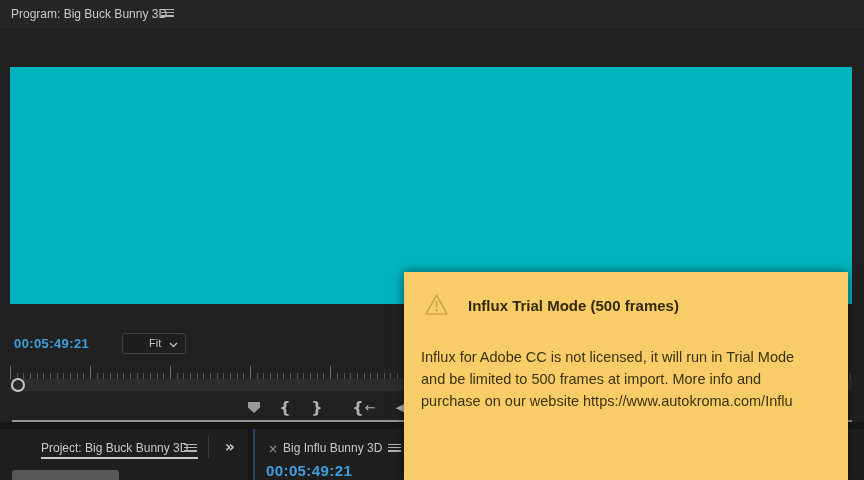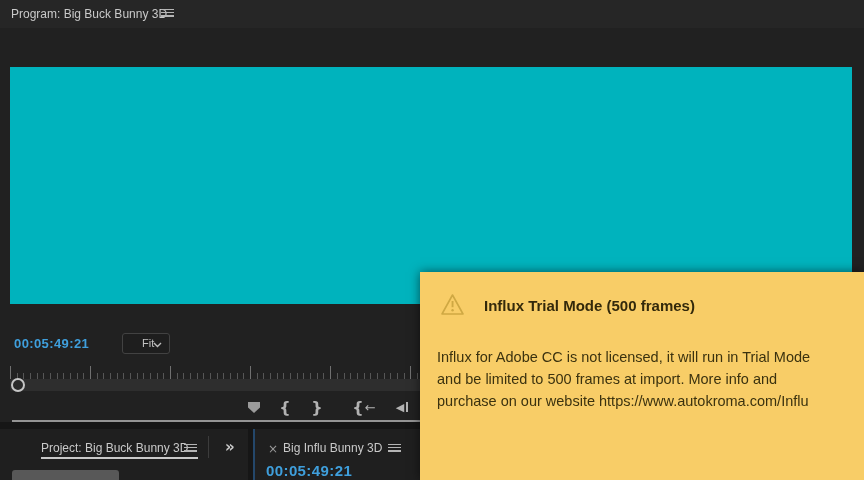--- a/index.html
+++ b/index.html
@@ -25,23 +25,23 @@
   .pm-menu { left:161px; top:9px; }
   .video-frame {
     position:absolute; left:10px; top:67px; width:842px; height:237px;
     background:#00b3bd;
   }
   .pm-timecode {
     position:absolute; left:14px; top:336px; font-size:13px; font-weight:bold;
     color:#3f9fdc; letter-spacing:0.4px; white-space:nowrap;
   }
   .fit-select {
-    position:absolute; left:122px; top:333px; width:48px; height:21px;
+    position:absolute; left:122px; top:333px; width:64px; height:21px;
     background:#1e1e1e; border:1px solid #424242; border-radius:3px;
-    color:#c3c3c3; font-size:11px; line-height:19px; padding-left:19px; cursor:pointer;
+    color:#c3c3c3; font-size:11px; line-height:19px; padding-left:26px; cursor:pointer;
   }
   .fit-chevron { position:absolute; right:7px; top:8px; }
   .ruler {
     position:absolute; left:10px; top:366px; width:842px; height:13px;
     background-image:
       repeating-linear-gradient(90deg,#707070 0 1px,transparent 1px 80px),
       repeating-linear-gradient(90deg,#565656 0 1px,transparent 1px 6.67px);
     background-size:100% 100%, 100% 6px;
     background-position:left top, left bottom;
     background-repeat:no-repeat, no-repeat;
@@ -91,21 +91,21 @@
   .tl-close { position:absolute; left:13px; top:13px; font-size:12px; color:#9a9a9a; cursor:pointer;
     font-family:"DejaVu Sans",sans-serif; }
   .tl-tab-label { left:28px; top:12px; }
   .tl-menu { left:133px; top:15px; }
   .tl-timecode {
     position:absolute; left:11px; top:33px; font-size:15px; font-weight:bold;
     color:#3f9fdc; letter-spacing:0.4px; white-space:nowrap;
   }
   
   .notification {
-    position:absolute; left:420px; top:272px; width:444px; height:208px;
+    position:absolute; left:404px; top:272px; width:444px; height:208px;
     background:#f8cd67; overflow:hidden;
     box-shadow:0 0 10px rgba(0,0,0,0.55);
   }
   .notif-warn { position:absolute; left:20px; top:21px; }
   .notif-title {
     position:absolute; left:64px; top:25px; font-size:15px; font-weight:bold;
     color:#33290b; white-space:nowrap;
   }
   .notif-body {
     position:absolute; left:17px; top:74px; width:440px;

